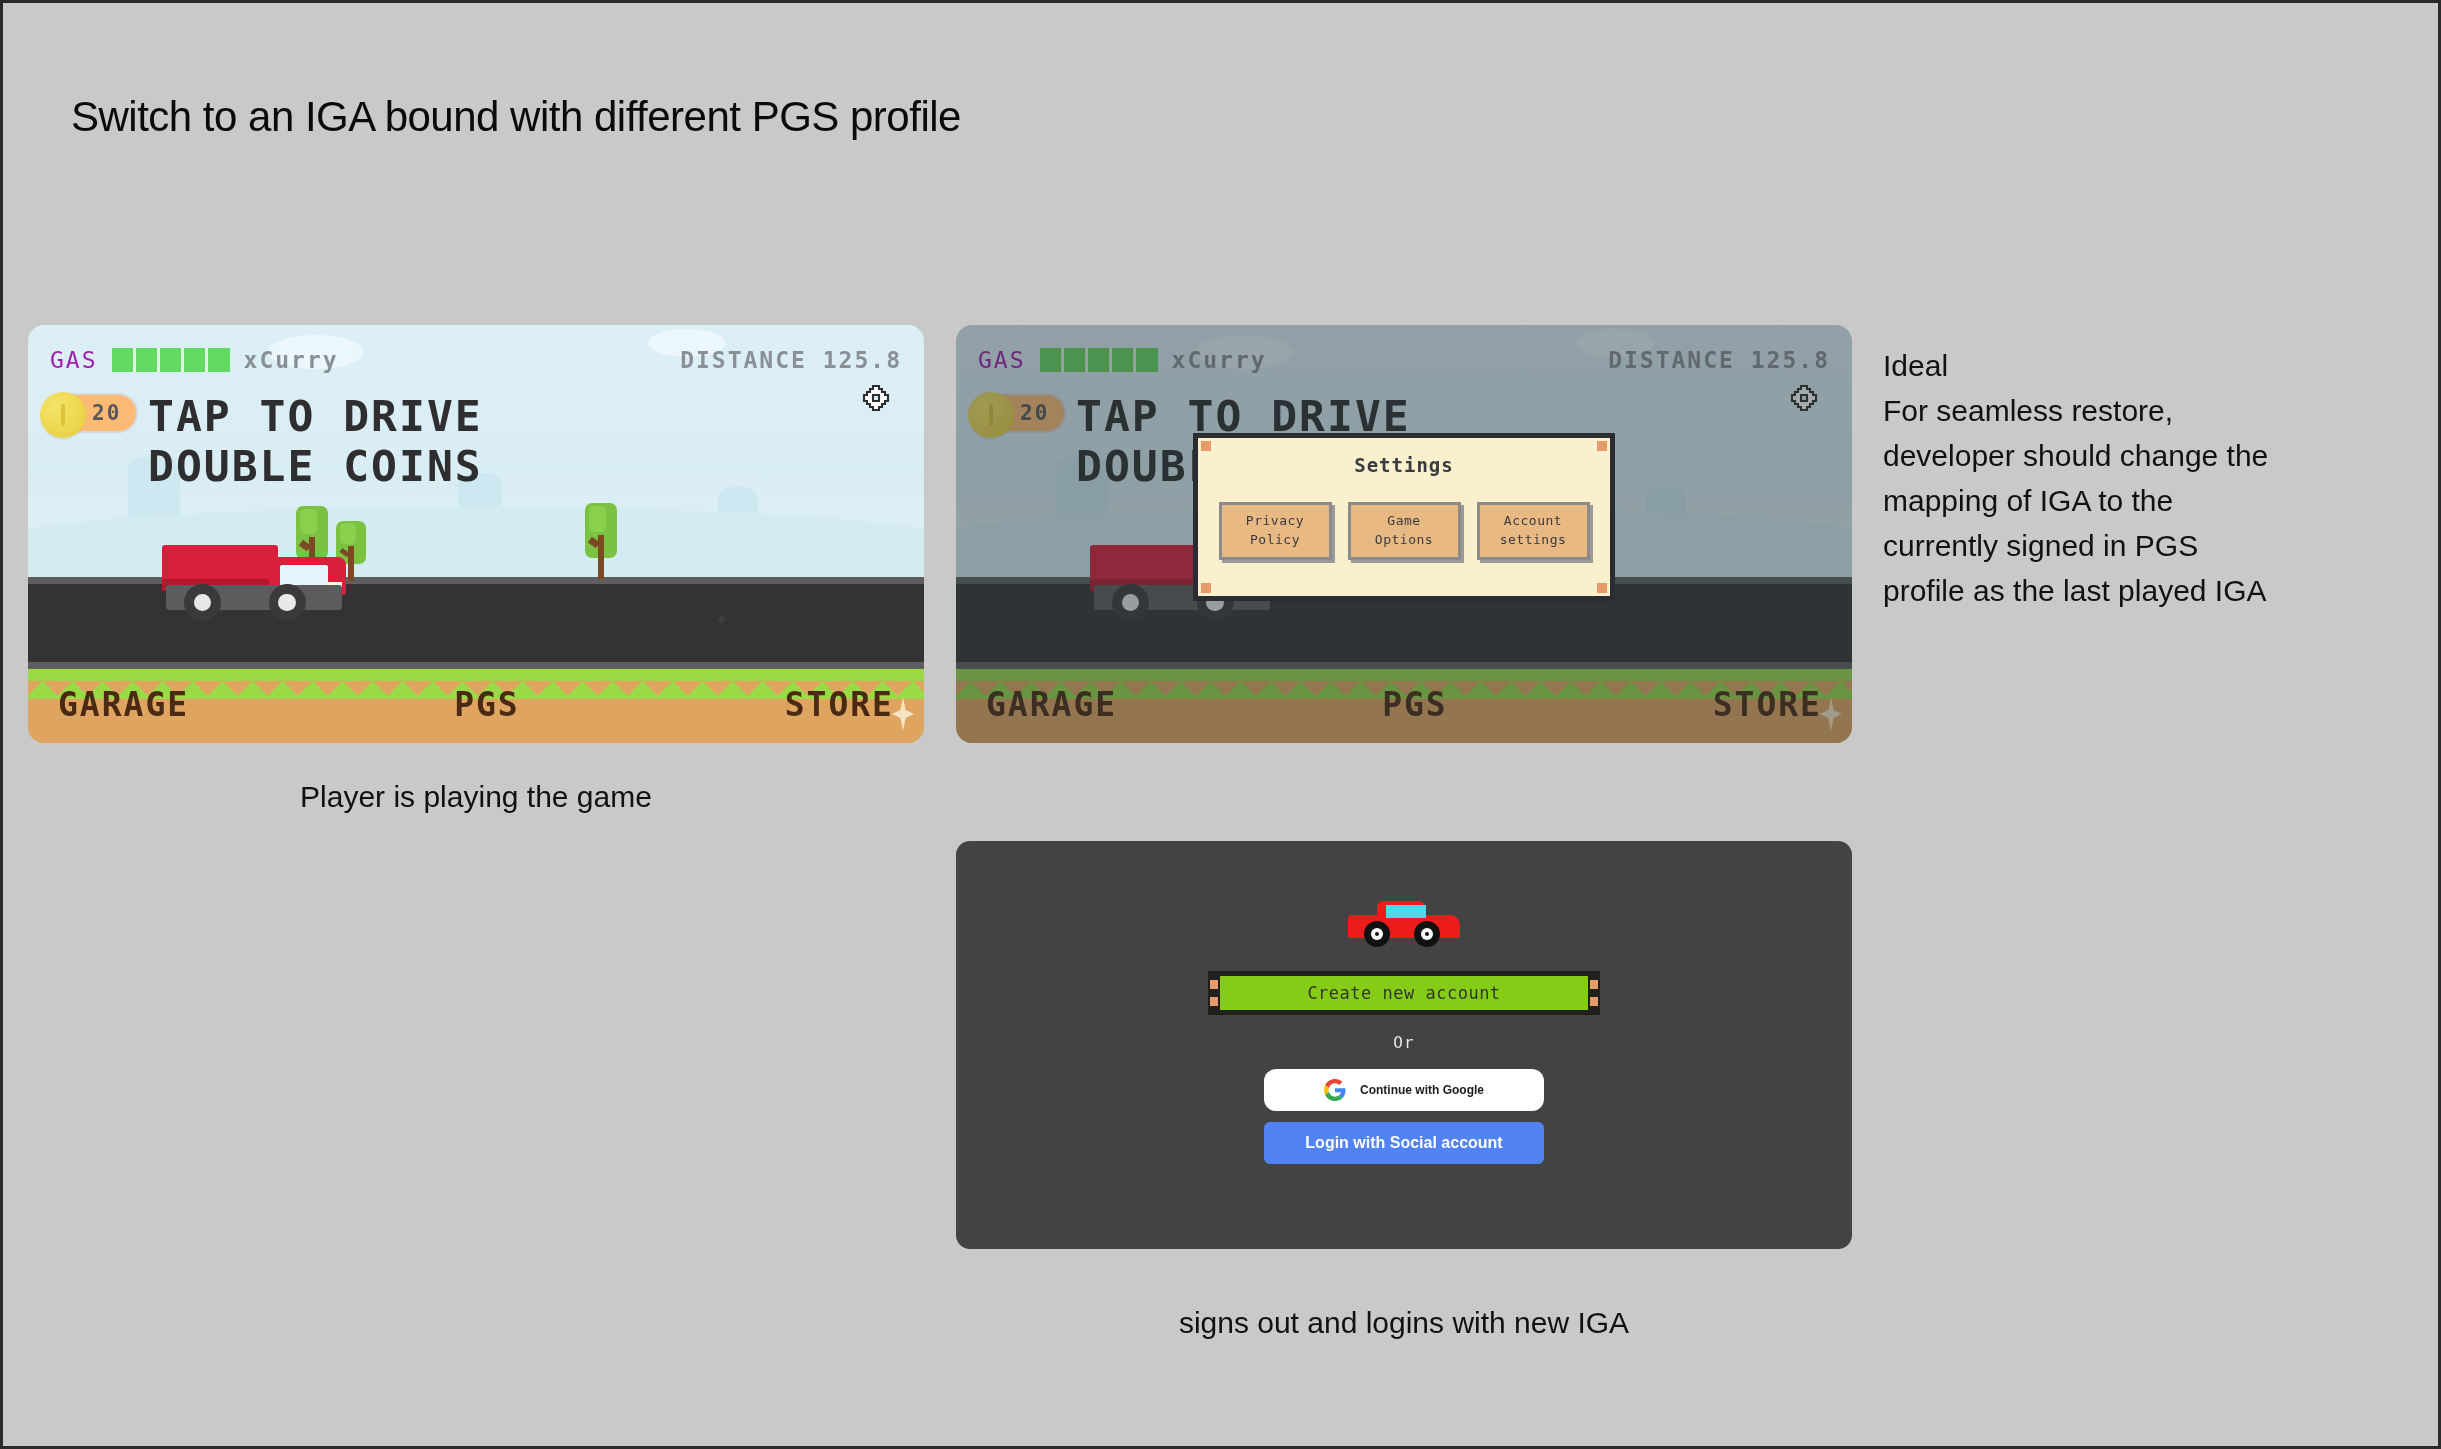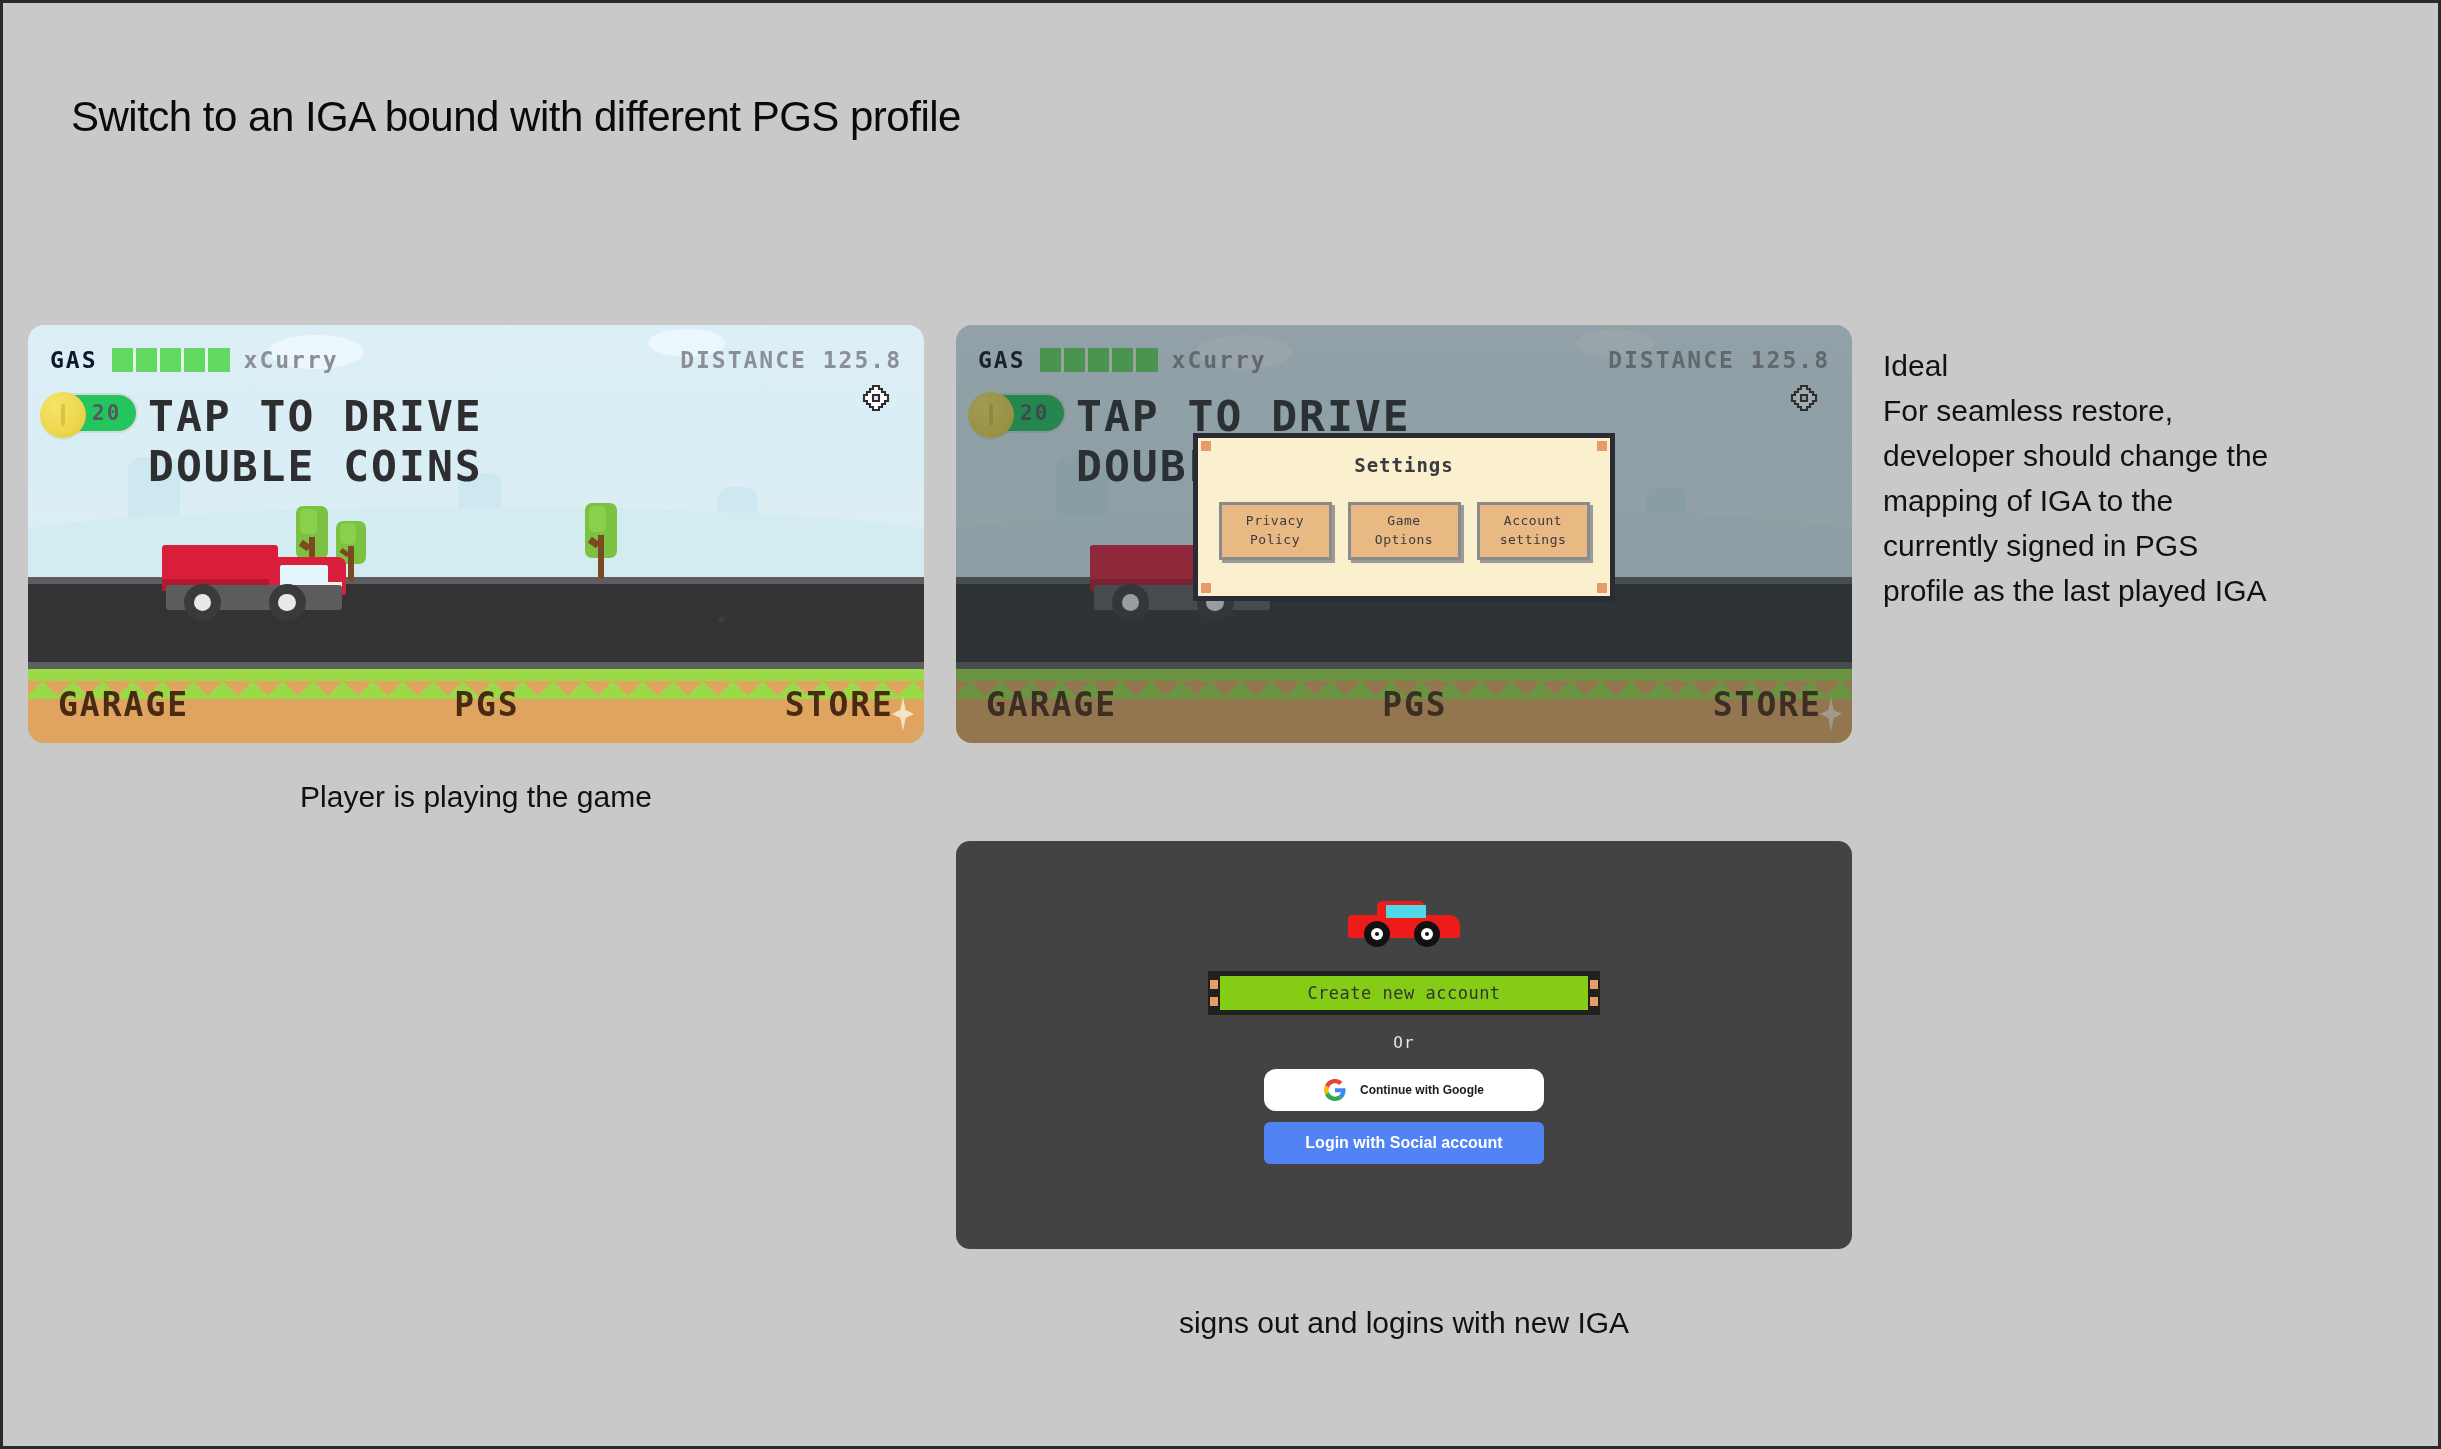--- a/index.html
+++ b/index.html
@@ -82,32 +82,32 @@
   .t-wheel { position: absolute; bottom: 0; width: 20%; padding-bottom: 20%; background: #3a3a3c; border-radius: 50%; }
   .t-wheel::after { content:""; position:absolute; left:26%; top:26%; width:48%; height:48%; background:#e8e8e8; border-radius:50%; }
 
   
   .hud { position: absolute; left: 0; right: 0; top: 0; height: 252px; }
   .pix { font-family: "DejaVu Sans Mono", "Liberation Mono", monospace; letter-spacing: 2px; }
   .hud-gas {
     position: absolute; left: 22px; top: 22px;
     display: flex; align-items: center; gap: 14px;
   }
-  .gas-label { font-size: 23px; color: #0f172a; font-weight: bold; }
+  .gas-label { font-size: 23px; color: #a21caf; font-weight: normal; }
   .gas-bar { width: 118px; height: 24px; background: #62d961; display: flex; }
   .gas-seg { flex: 1; border-right: 3px solid #e4f5e4; }
   .gas-seg:last-child { border-right: none; }
   .gas-user { font-size: 23px; color: #8a9096; font-weight: bold; }
   .hud-distance {
     position: absolute; right: 22px; top: 22px;
     font-size: 23px; color: #8a9096; font-weight: bold;
   }
   .coin-badge {
     position: absolute; left: 18px; top: 68px;
-    height: 40px; min-width: 92px; background: #22c55e;
+    height: 40px; min-width: 92px; background: #fdba74;
     border: 2px solid #d8d8d8; border-radius: 20px;
     display: flex; align-items: center; padding-left: 44px; padding-right: 12px;
   }
   .coin-badge .num { font-size: 21px; color: #55595e; font-weight: bold; }
   .coin {
     position: absolute; left: -8px; top: -3px;
     width: 46px; height: 46px; border-radius: 50%;
     background: radial-gradient(circle at 35% 32%, #f6e46a 0%, #edd84f 55%, #e2c93e 100%);
     box-shadow: 0 2px 0 rgba(0,0,0,.05);
   }

